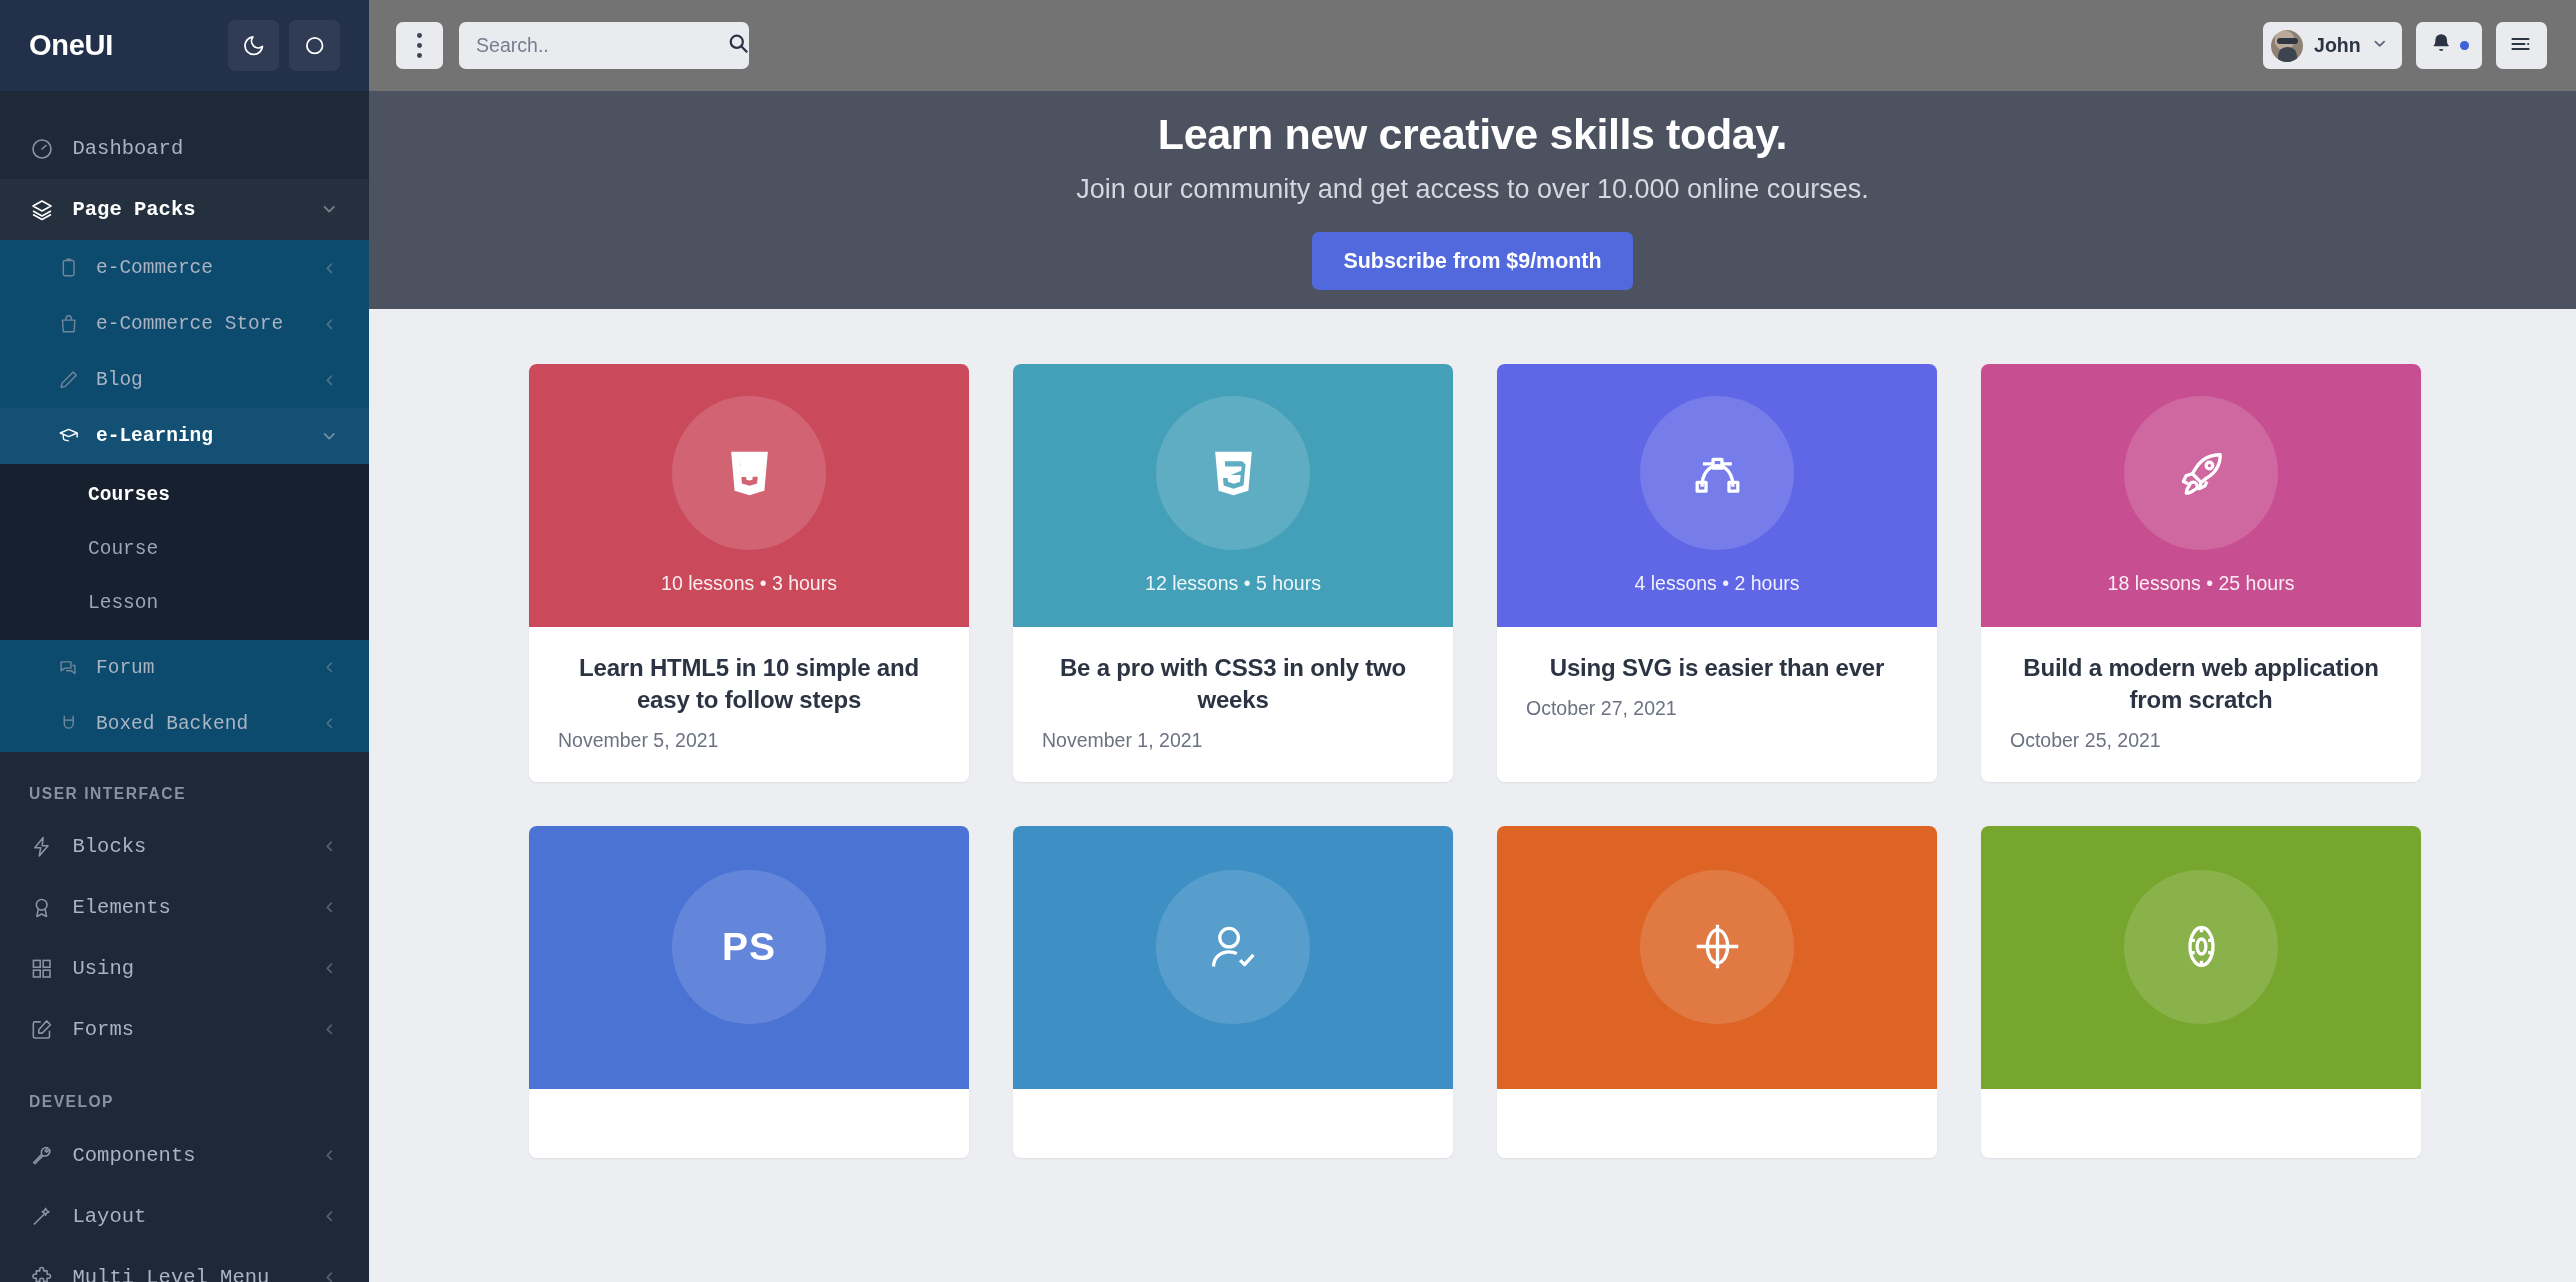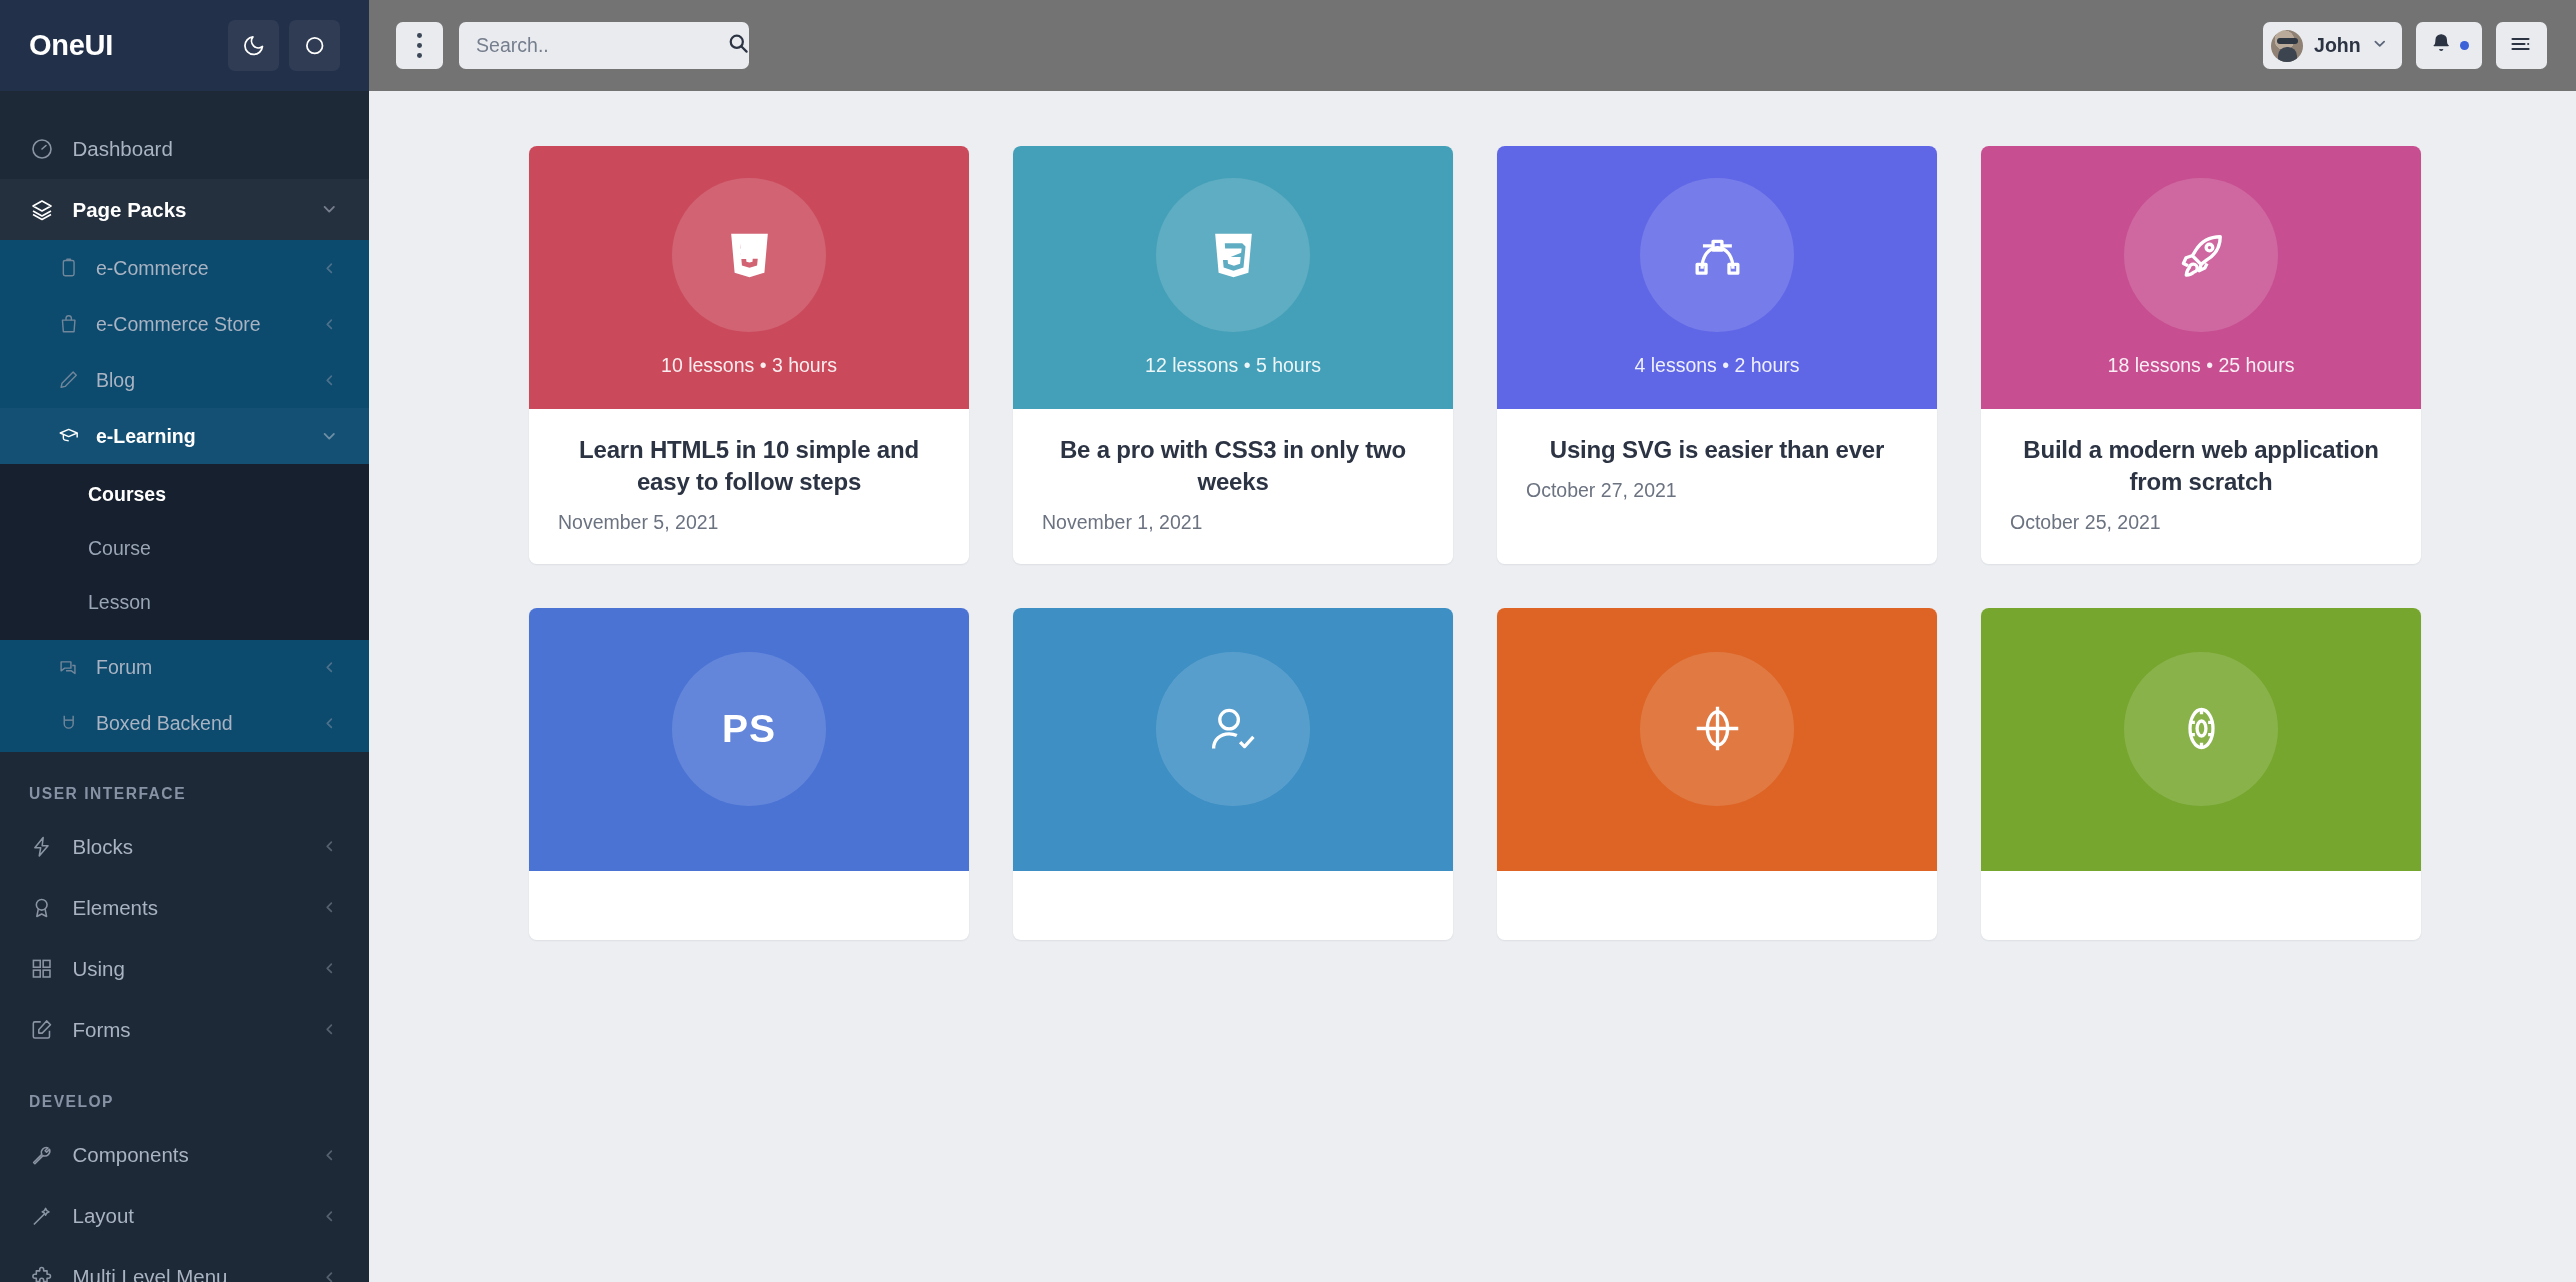--- a/index.html
+++ b/index.html
@@ -33,20 +33,21 @@
   }
   .sb-hdr-btn svg { display:block; }
 
   .sb-nav { padding-top: 27px; flex: 1; overflow: hidden; }
 
   .sb-item {
     display: flex; align-items: center;
     height: 61px; padding: 0 31px 0 29px;
     font-size: 20.5px; color: #a9b3c2; cursor: pointer;
     gap: 18.5px;
+    font-family: Liberation Mono, monospace;
   }
   .sb-item .ic { width: 25px; height: 25px; flex: 0 0 25px;
                  display:flex; align-items:center; justify-content:center; opacity:.78; }
   .sb-item .lbl { flex: 1; white-space: nowrap; }
   .sb-item .arw { opacity: .5; display:flex; }
   .sb-item.active { color: #ffffff; font-weight: bold; background: rgba(255,255,255,0.035); }
   .sb-item.active .ic { opacity: 1; }
 
   .sb-sub-wrap { background: #0c4a6e; }
   .sb-item.sub {
@@ -477,20 +478,25 @@
             <path d="M3.5 7h16"></path>
             <path d="M3.5 12h12"></path>
             <path d="M3.5 17h16"></path>
             <circle cx="19.2" cy="12" r="1.1" fill="#2c3444" stroke="none"></circle>
             <circle cx="19.2" cy="17" r="1.1" fill="#2c3444" stroke="none"></circle>
           </svg>
       </span>
     </div>
   </header>
 
+  <section class="hero">
+    <h1 class="hero-title">Learn new creative skills today.</h1>
+    <p class="hero-sub">Join our community and get access to over 10.000 online courses.</p>
+    <button class="hero-btn">Subscribe from $9/month</button>
+  </section>
 
   <section class="content">
     <div class="grid">
 
       <article class="card">
         <div class="card-media" style="background:#ca4a5c">
           <div class="media-circle">
             <span>
               <svg width="55" height="55" viewBox="0 0 24 24" fill="#ffffff">
                   <path d="M4 2.5h16l-1.5 17L12 21.5 5.5 19.5 4 2.5zm4 4.2v2.2h8l-.2 1.9H8.2l.5 5.6 3.3.9 3.3-.9.3-3h-2.2l-.1 1.3-1.3.35-1.35-.35-.1-1.2H8.4"></path>

